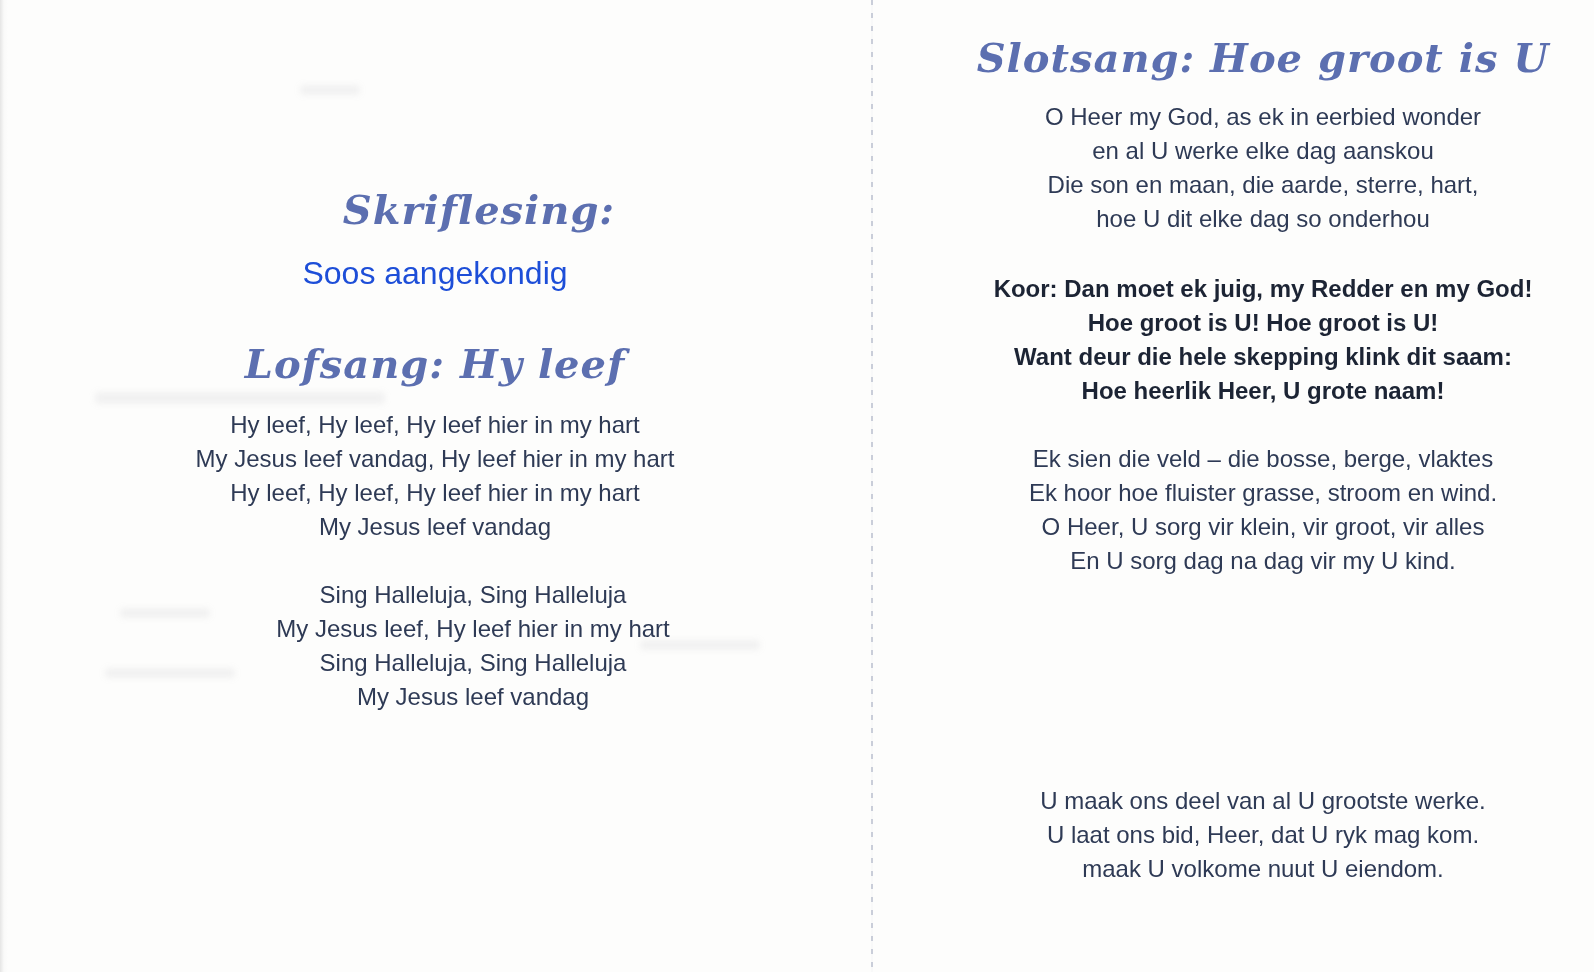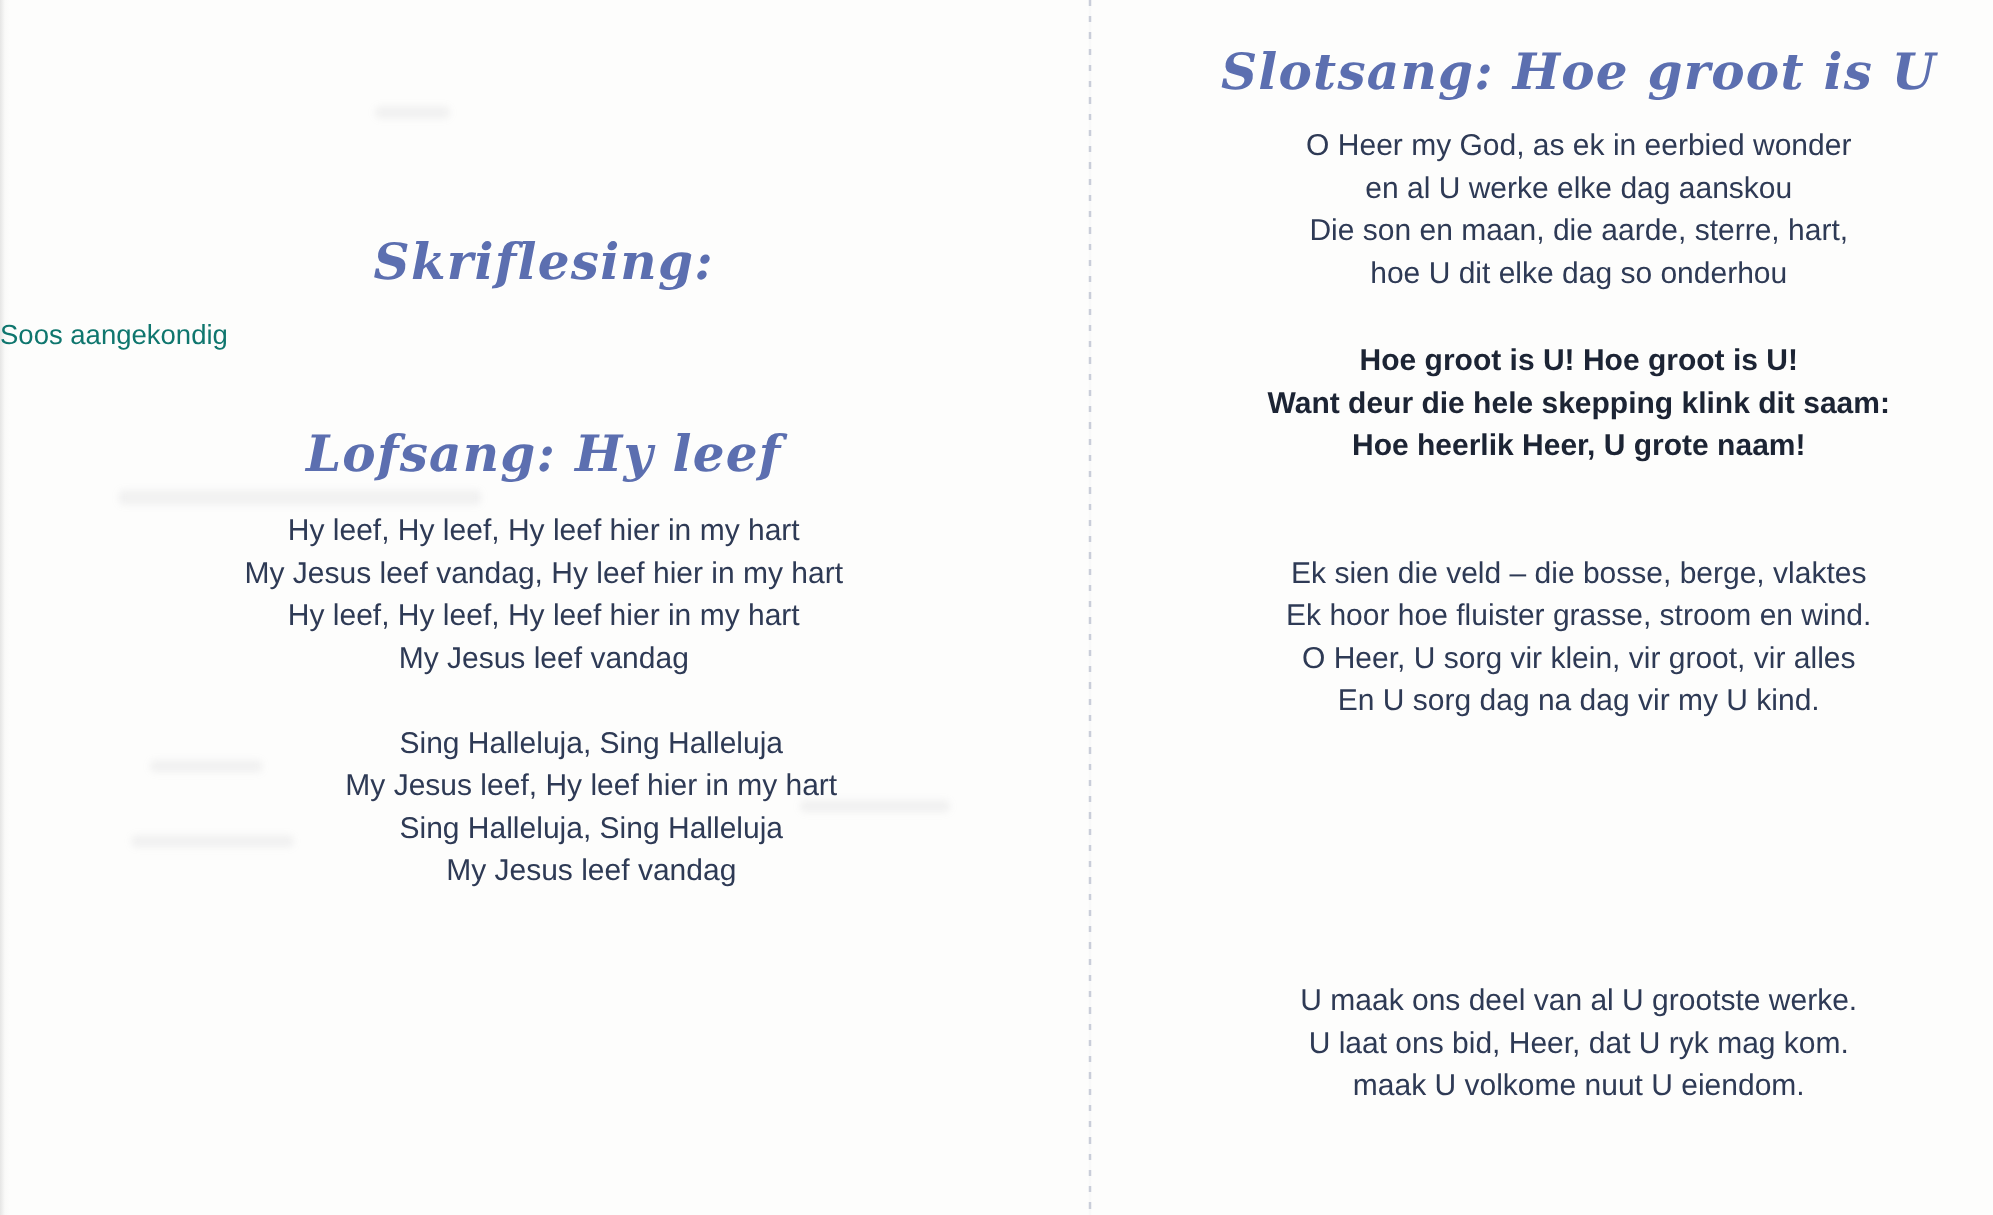--- a/index.html
+++ b/index.html
@@ -61,22 +61,23 @@
   }
   .body-line-block div { min-height: 34px; }
   .bold-chorus {
     font-family: "Liberation Sans", sans-serif;
     font-weight: 700;
     color: #1c2434;
   }
   .single-line {
     position: absolute;
     width: 100%;
-    font-size: 22px;
-    color: #0f766e;
+    text-align: center;
+    font-size: 32px;
+    color: #1d4ed8;
   }
 
   .smudge {
     position: absolute;
     background: rgba(140,140,145,0.10);
     filter: blur(3px);
     border-radius: 4px;
   }
 </style>
 </head>
@@ -85,21 +86,21 @@
 <div class="scan-edge"></div>
 <div class="fold-line"></div>
 <div class="smudge" style="left:300px; top:85px; width:60px; height:10px;"></div>
 <div class="smudge" style="left:95px; top:392px; width:290px; height:12px;"></div>
 <div class="smudge" style="left:120px; top:608px; width:90px; height:10px;"></div>
 <div class="smudge" style="left:105px; top:668px; width:130px; height:10px;"></div>
 <div class="smudge" style="left:640px; top:640px; width:120px; height:10px;"></div>
 
 <div class="page page-left">
 
-  <div class="script-heading" style="top:186px;">Skriflesing:</div>
+  <div class="script-heading" style="top:186px;padding-left:44px;">Skriflesing:</div>
 
   <div class="single-line" style="top:255px;">Soos aangekondig</div>
 
   <div class="script-heading" style="top:340px;">Lofsang: Hy leef</div>
 
   <div class="body-line-block" style="top:408px;">
     <div>Hy leef, Hy leef, Hy leef hier in my hart</div>
     <div>My Jesus leef vandag, Hy leef hier in my hart</div>
     <div>Hy leef, Hy leef, Hy leef hier in my hart</div>
     <div>My Jesus leef vandag</div>
@@ -119,20 +120,21 @@
   <div class="script-heading" style="top:34px;">Slotsang: Hoe groot is U</div>
 
   <div class="body-line-block" style="top:100px;">
     <div>O Heer my God, as ek in eerbied wonder</div>
     <div>en al U werke elke dag aanskou</div>
     <div>Die son en maan, die aarde, sterre, hart,</div>
     <div>hoe U dit elke dag so onderhou</div>
   </div>
 
   <div class="body-line-block bold-chorus" style="top:272px;">
+    <div>Koor: Dan moet ek juig, my Redder en my God!</div>
     <div>Hoe groot is U! Hoe groot is U!</div>
     <div>Want deur die hele skepping klink dit saam:</div>
     <div>Hoe heerlik Heer, U grote naam!</div>
   </div>
 
   <div class="body-line-block" style="top:442px;">
     <div>Ek sien die veld – die bosse, berge, vlaktes</div>
     <div>Ek hoor hoe fluister grasse, stroom en wind.</div>
     <div>O Heer, U sorg vir klein, vir groot, vir alles</div>
     <div>En U sorg dag na dag vir my U kind.</div>

